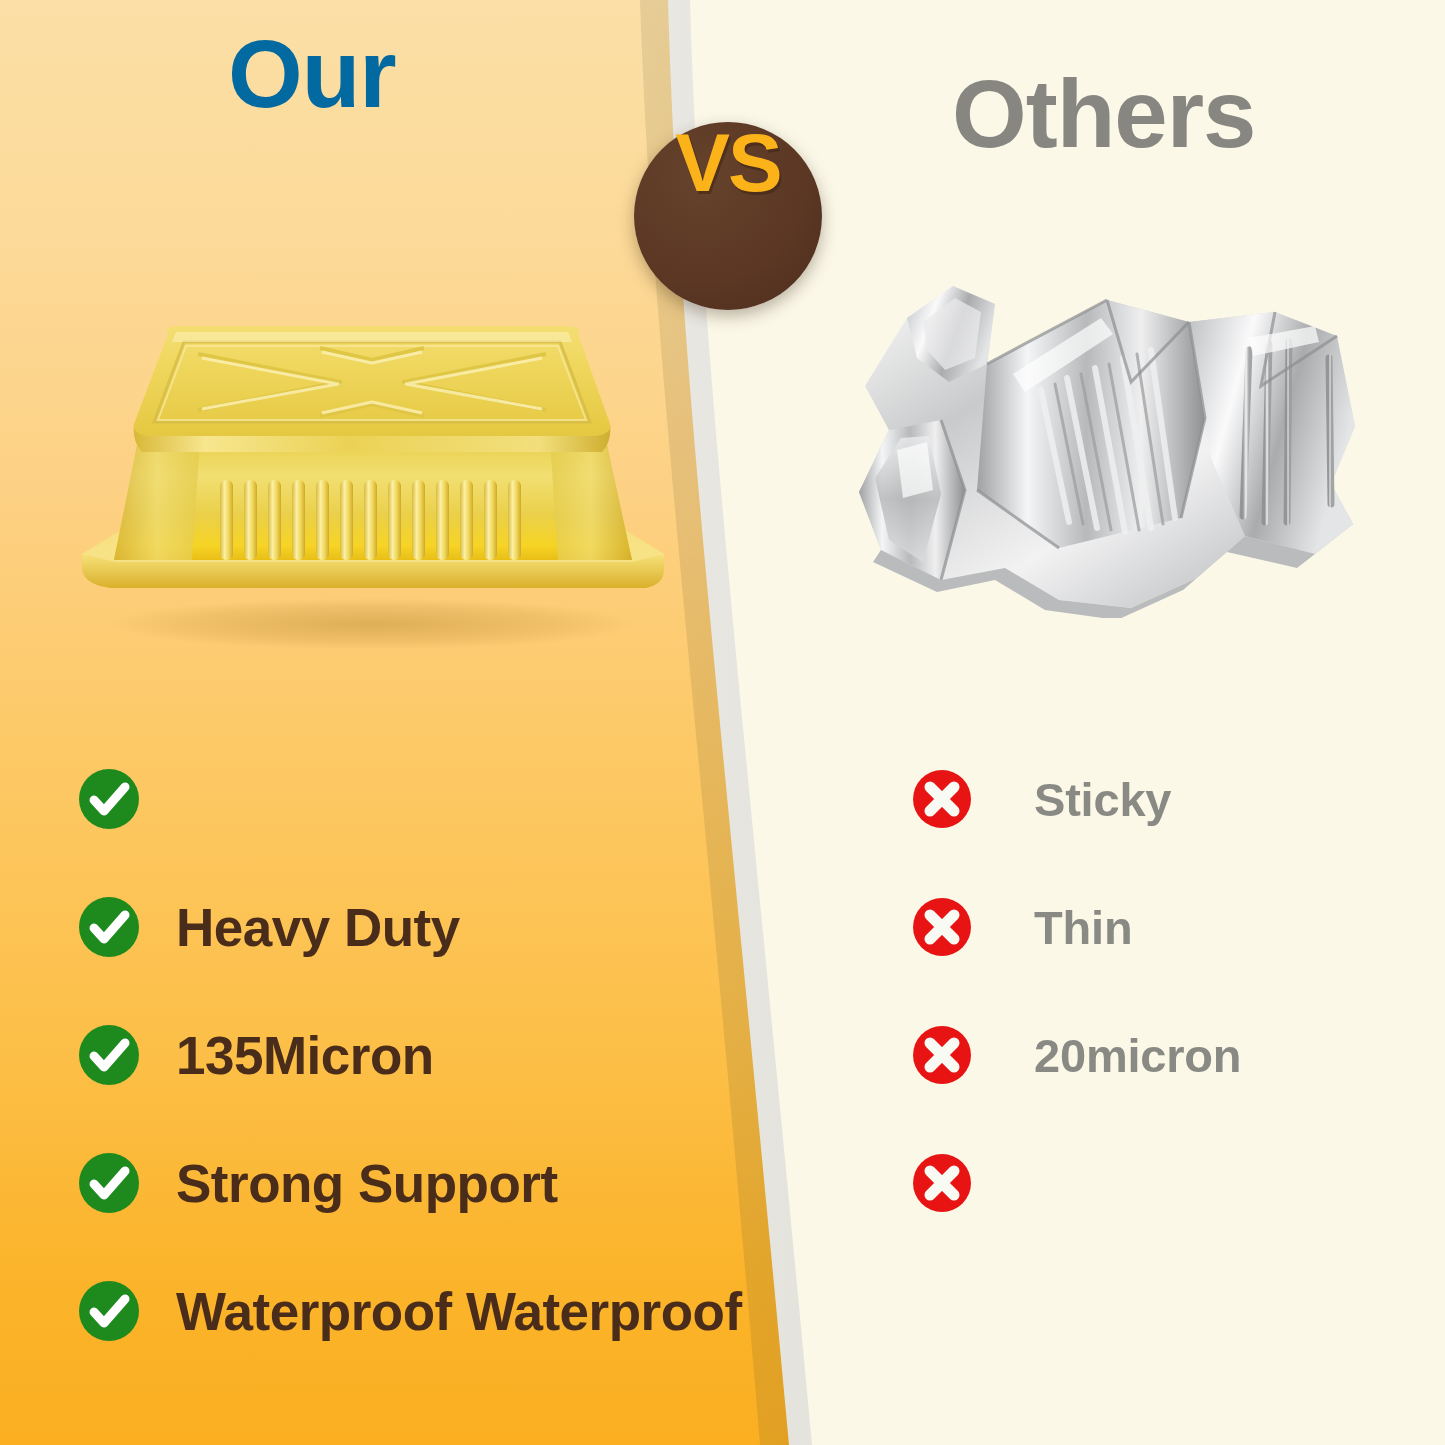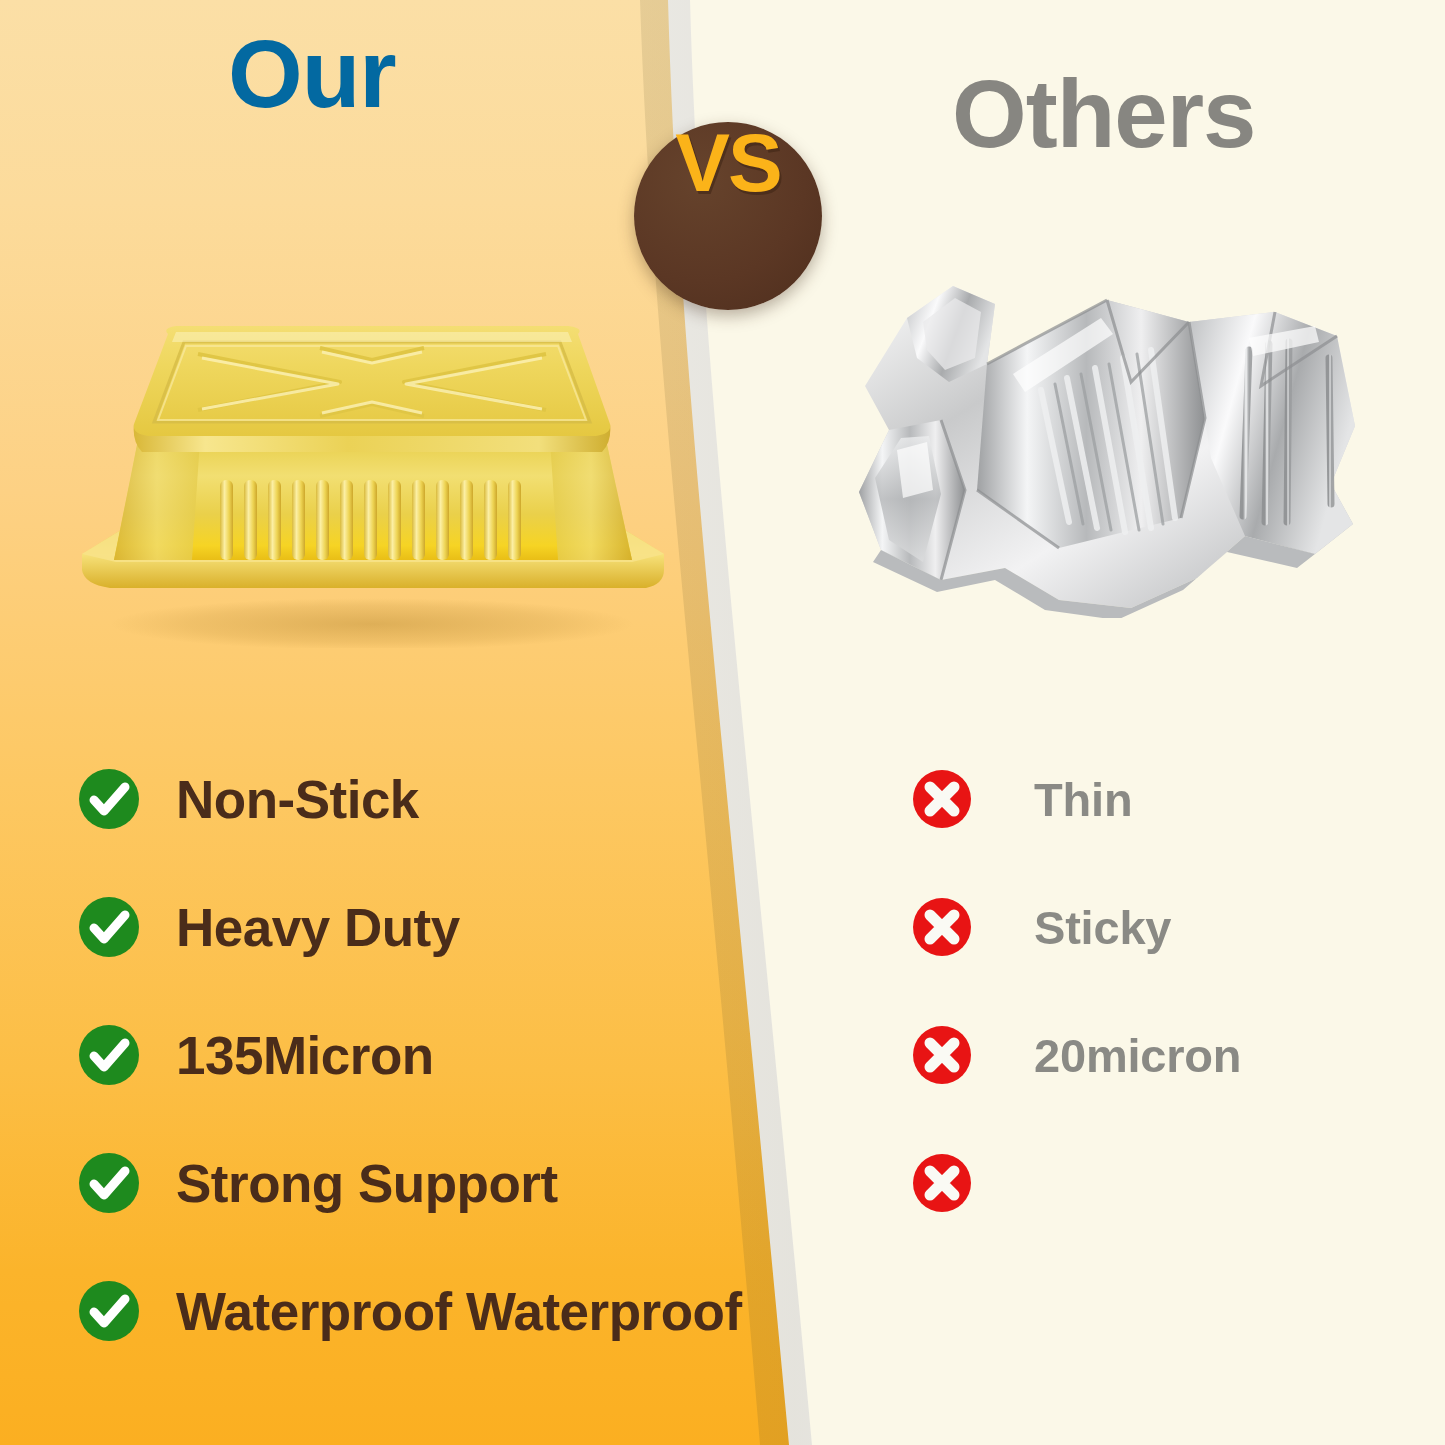--- a/index.html
+++ b/index.html
@@ -360,21 +360,20 @@
              L 92 314 L 28 284 Z" fill="#B9BBBD"></path>
   </svg>
 
   <div class="feature-list" id="list-our">
 
     <div class="feature-row">
       <svg class="icon-badge" viewBox="0 0 62 62">
         <circle cx="31" cy="31" r="30" fill="#1E8A1E"></circle>
         <path d="M 16 32 L 26 43 L 47 19" fill="none" stroke="#FFFFFF" stroke-width="9" stroke-linecap="round" stroke-linejoin="round"></path>
       </svg>
-      <span class="feature-text">Non-Stick</span>
     </div>
 
     <div class="feature-row">
       <svg class="icon-badge" viewBox="0 0 62 62">
         <circle cx="31" cy="31" r="30" fill="#1E8A1E"></circle>
         <path d="M 16 32 L 26 43 L 47 19" fill="none" stroke="#FFFFFF" stroke-width="9" stroke-linecap="round" stroke-linejoin="round"></path>
       </svg>
       <span class="feature-text">Heavy Duty</span>
     </div>
 
@@ -404,29 +403,29 @@
 
   </div>
 
   <div class="feature-list" id="list-others">
 
     <div class="feature-row">
       <svg class="icon-badge" viewBox="0 0 60 60">
         <circle cx="30" cy="30" r="29" fill="#E81414"></circle>
         <path d="M 18 18 L 42 42 M 42 18 L 18 42" fill="none" stroke="#FAFAF4" stroke-width="11" stroke-linecap="round"></path>
       </svg>
-      <span class="feature-text">Thin</span>
+      <span class="feature-text">Sticky</span>
     </div>
 
     <div class="feature-row">
       <svg class="icon-badge" viewBox="0 0 60 60">
         <circle cx="30" cy="30" r="29" fill="#E81414"></circle>
         <path d="M 18 18 L 42 42 M 42 18 L 18 42" fill="none" stroke="#FAFAF4" stroke-width="11" stroke-linecap="round"></path>
       </svg>
-      <span class="feature-text">Sticky</span>
+      <span class="feature-text">Thin</span>
     </div>
 
     <div class="feature-row">
       <svg class="icon-badge" viewBox="0 0 60 60">
         <circle cx="30" cy="30" r="29" fill="#E81414"></circle>
         <path d="M 18 18 L 42 42 M 42 18 L 18 42" fill="none" stroke="#FAFAF4" stroke-width="11" stroke-linecap="round"></path>
       </svg>
       <span class="feature-text">20micron</span>
     </div>
 

